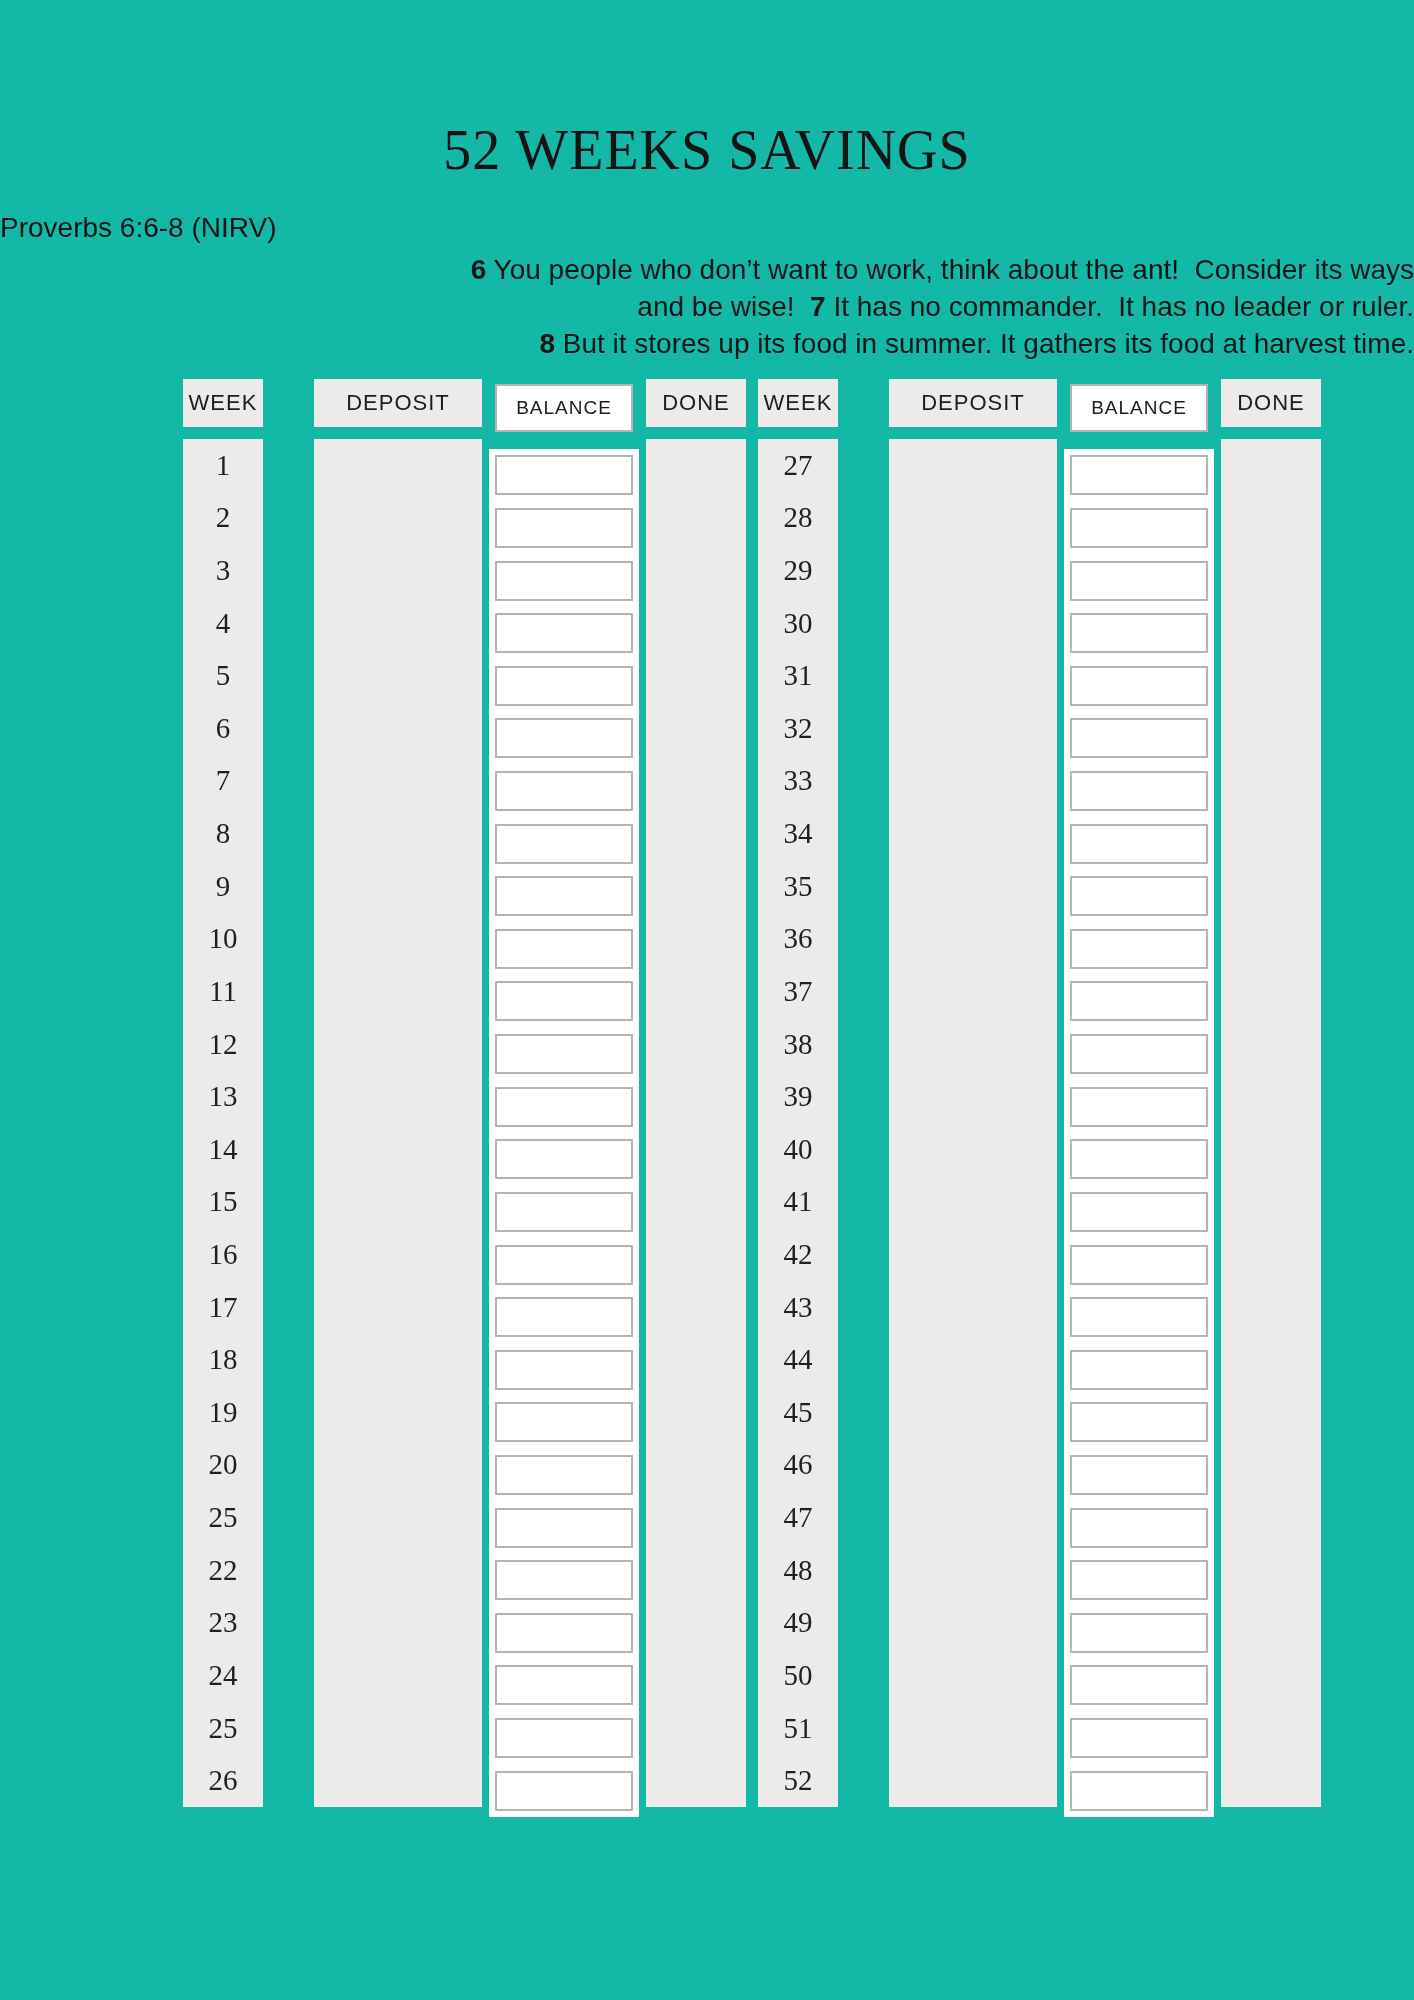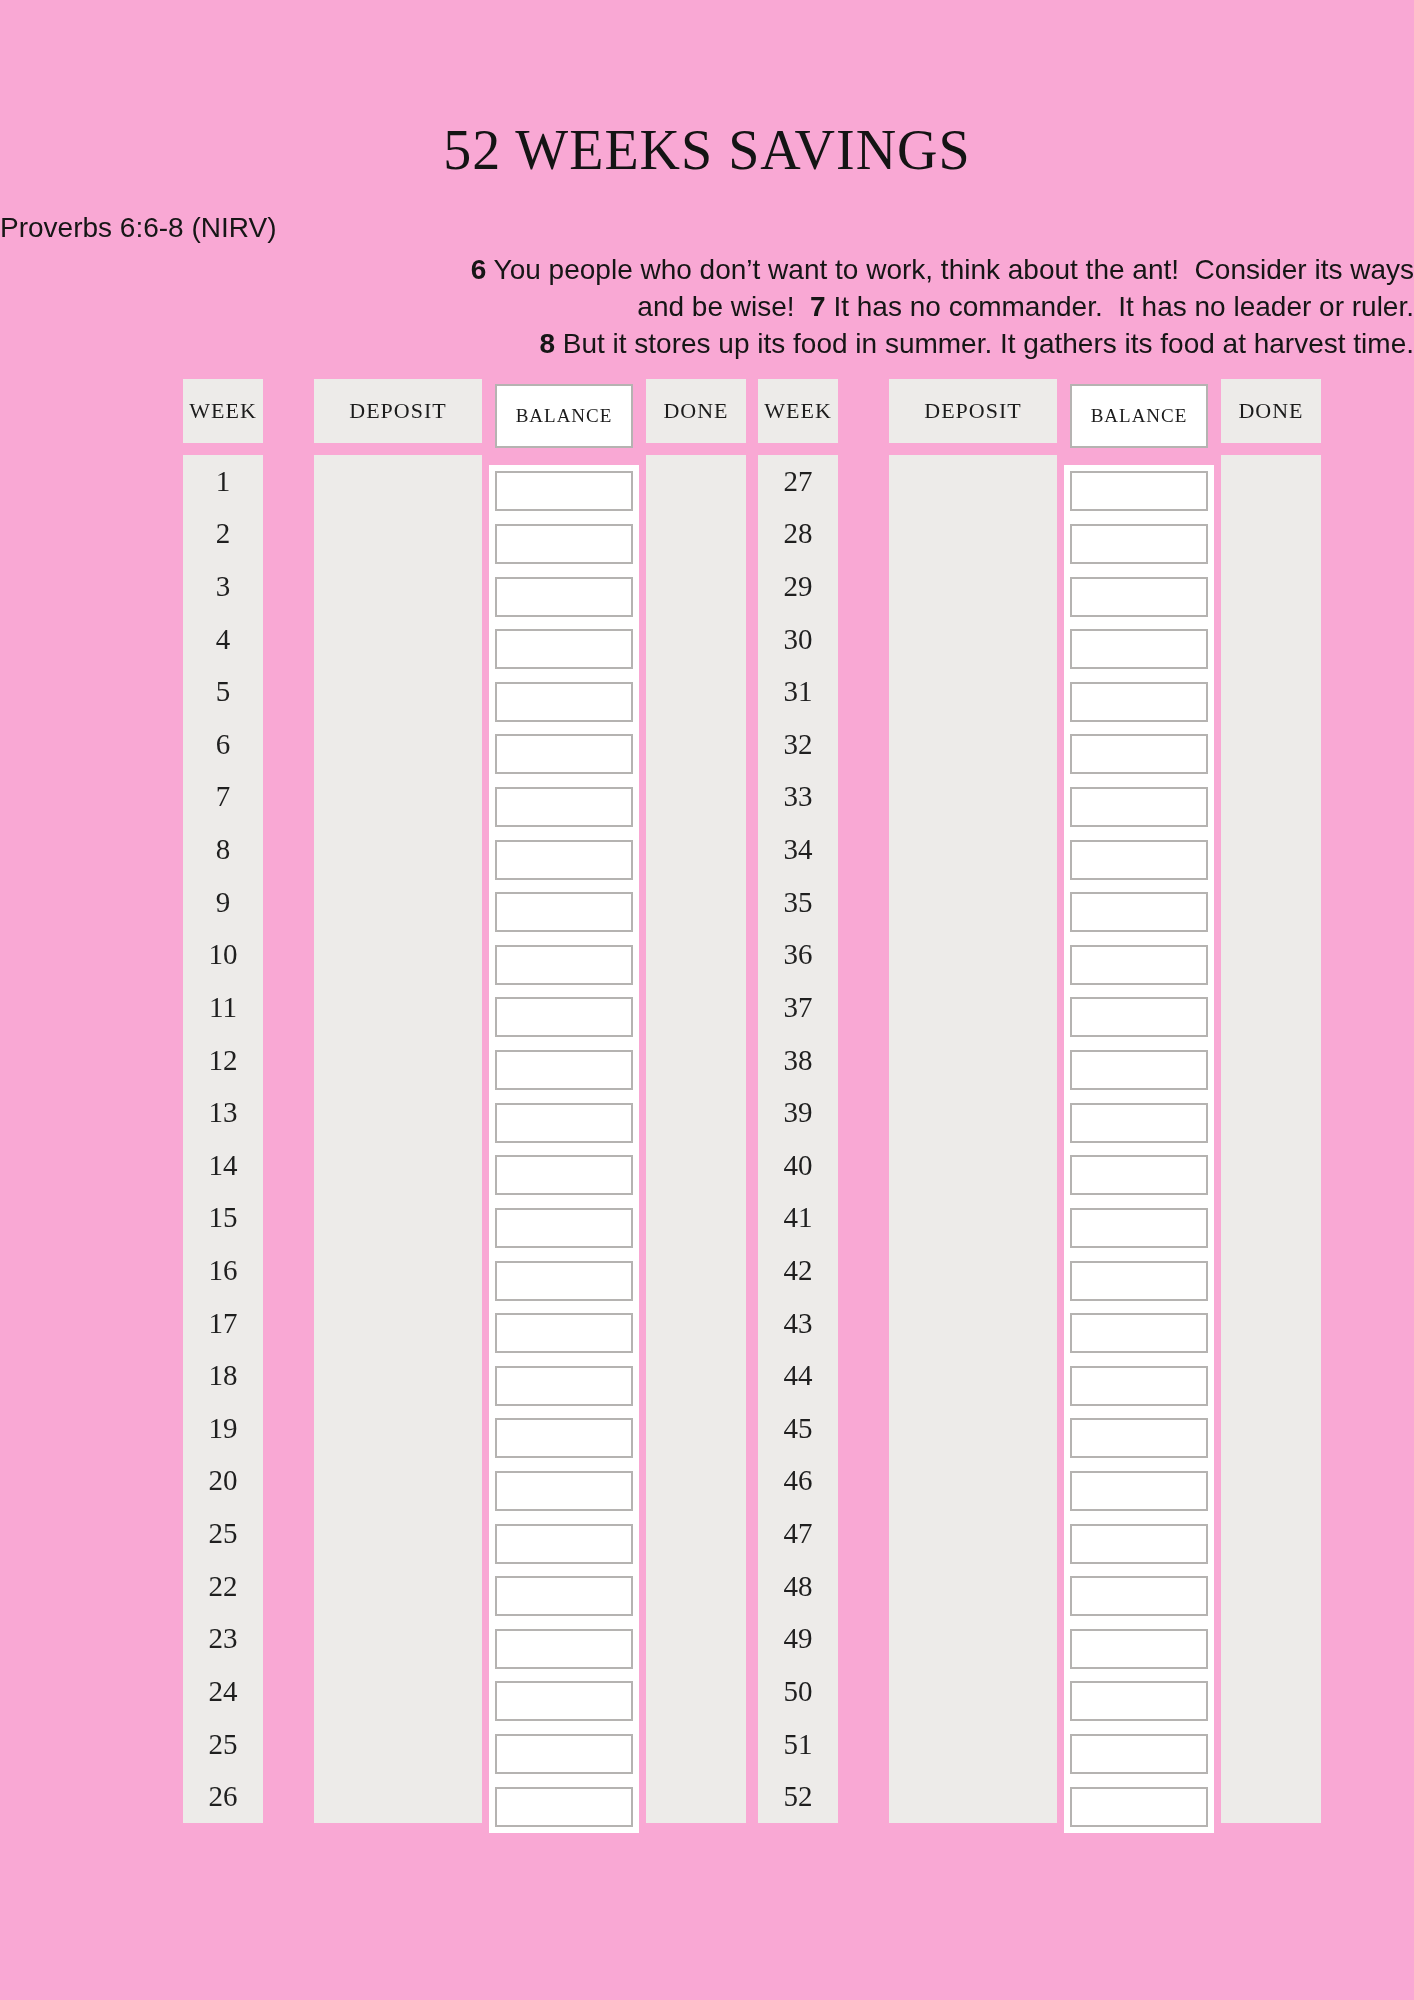--- a/index.html
+++ b/index.html
@@ -1,20 +1,20 @@
 <!DOCTYPE html>
 <html><head>
 <meta charset="utf-8">
 <style>
   html, body { margin: 0; padding: 0; background: #ffffff; }
   .page {
     position: relative;
     width: 1414px;
     height: 2000px;
-    background: #f9a8d4;
+    background: #14b8a6;
     font-family: "Liberation Sans", sans-serif;
     color: #161616;
     overflow: hidden;
   }
 
   
   .title {
     position: absolute;
     top: 118px; left: 0;
     width: 100%;
@@ -54,26 +54,26 @@
     gap: 12px;
   }
   .half { display: flex; gap: 7px; }
   .col { display: flex; flex-direction: column; }
   .col-week    { width: 80px; }
   .col-deposit { width: 168px; margin-left: 44px; }
   .col-balance { width: 150px; }
   .col-done    { width: 100px; }
 
   .hdr {
-    height: 64px;
+    height: 48px;
     background: #edebe9;
     display: flex;
     align-items: center;
     justify-content: center;
-    font-family: Liberation Serif, serif;
+    font-family: Liberation Sans, sans-serif;
     font-size: 22px;
     letter-spacing: 1px;
     color: #1c1c1c;
   }
   .hdr-balance {
     background: #ffffff;
     border: 2px solid #b5b3b1;
     box-sizing: border-box;
     width: 138px;
     margin: 5px auto;

